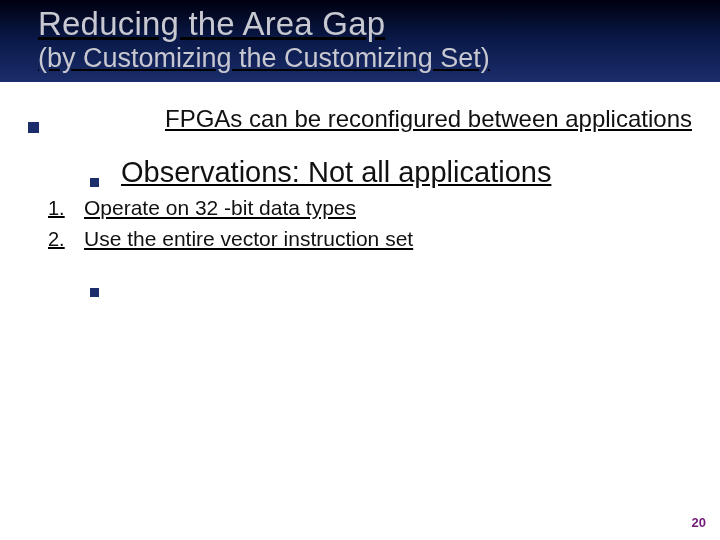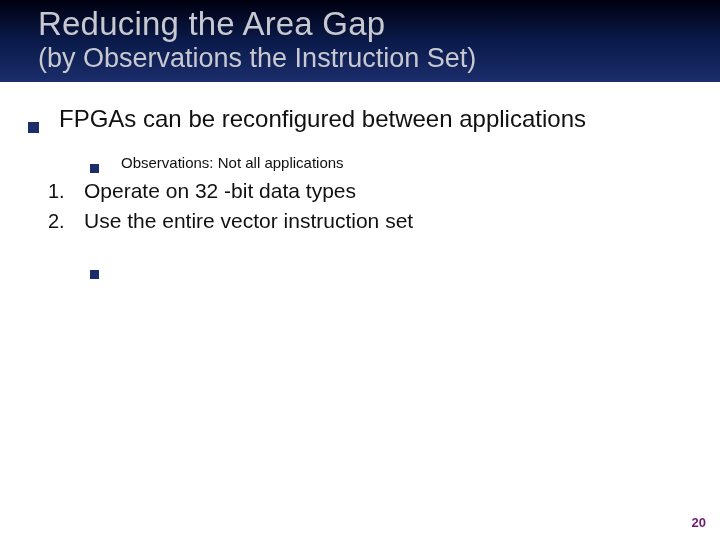--- a/index.html
+++ b/index.html
@@ -9,20 +9,21 @@
     height: 540px;
     font-family: Arial, Helvetica, sans-serif;
     background: #fff;
     overflow: hidden;
   }
   .slide {
     width: 720px;
     height: 540px;
     position: relative;
     box-sizing: border-box;
+    text-decoration: underline;
   }
   .header {
     background: linear-gradient(to bottom, #000010 0%, #0a1a4a 50%, #1b2d6b 100%);
     padding: 6px 0 8px 38px;
     box-sizing: border-box;
   }
   .title {
     color: #c8c8d0;
     font-size: 33px;
     font-weight: normal;
@@ -38,20 +39,21 @@
     line-height: 1.1;
   }
   .body {
     padding: 22px 28px 0 28px;
     color: #111;
   }
   .bullet-row {
     display: flex;
     align-items: baseline;
     margin-bottom: 20px;
+    justify-content: space-between;
   }
   .sq {
     flex: 0 0 auto;
     width: 11px;
     height: 11px;
     background: #1b2d6b;
     margin-right: 20px;
     position: relative;
     top: 6px;
   }
@@ -69,21 +71,21 @@
   .sq-sm {
     flex: 0 0 auto;
     width: 9px;
     height: 9px;
     background: #1b2d6b;
     margin-right: 22px;
     position: relative;
     top: 5px;
   }
   .sub-bullet-text {
-    font-size: 15px;
+    font-size: 29px;
     line-height: 1.25;
   }
   .numbered {
     margin-left: 20px;
     margin-top: 4px;
   }
   .num-row {
     display: flex;
     align-items: baseline;
     margin-bottom: 2px;
@@ -111,21 +113,21 @@
     color: #701a75;
   }
 </style>
 </head>
 <body>
 
 <div class="slide">
 
   <div class="header">
     <div class="title">Reducing the Area Gap</div>
-    <div class="subtitle">(by Observations the Instruction Set)</div>
+    <div class="subtitle">(by Customizing the Customizing Set)</div>
   </div>
 
   <div class="body">
 
     <div class="bullet-row">
       <span class="sq"></span>
       <span class="bullet-text">FPGAs can be reconfigured between applications</span>
     </div>
 
     <div class="sub-bullet-row">

